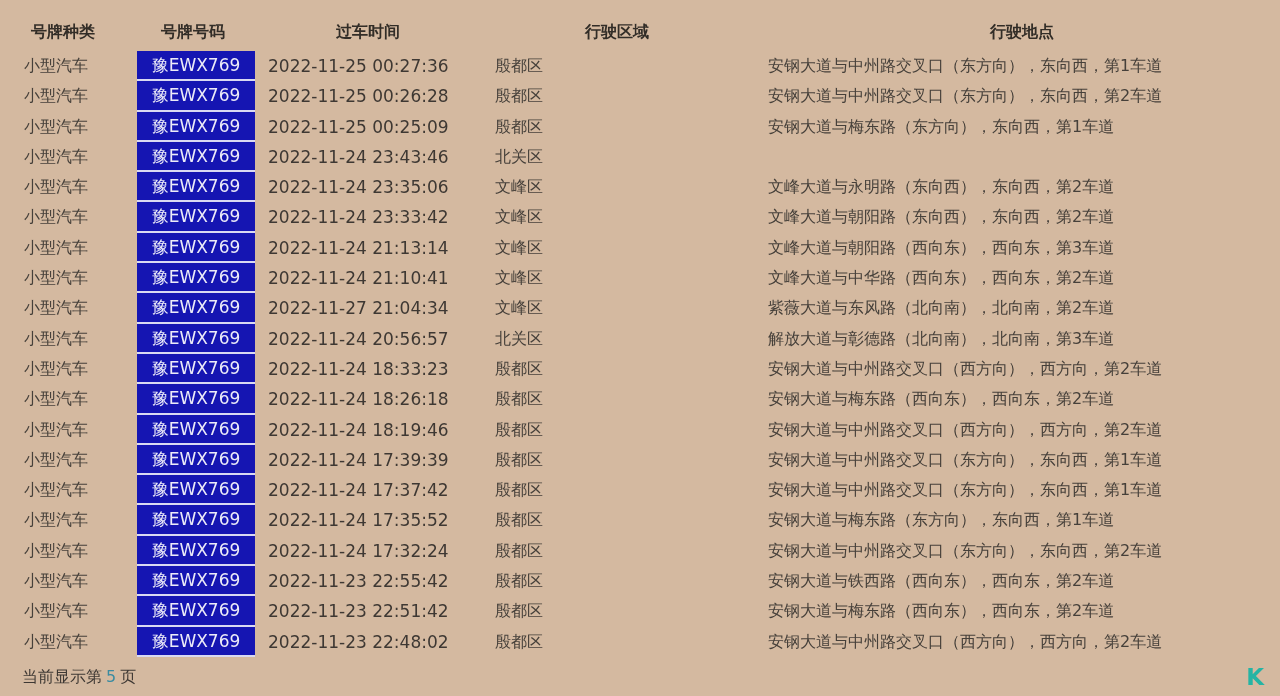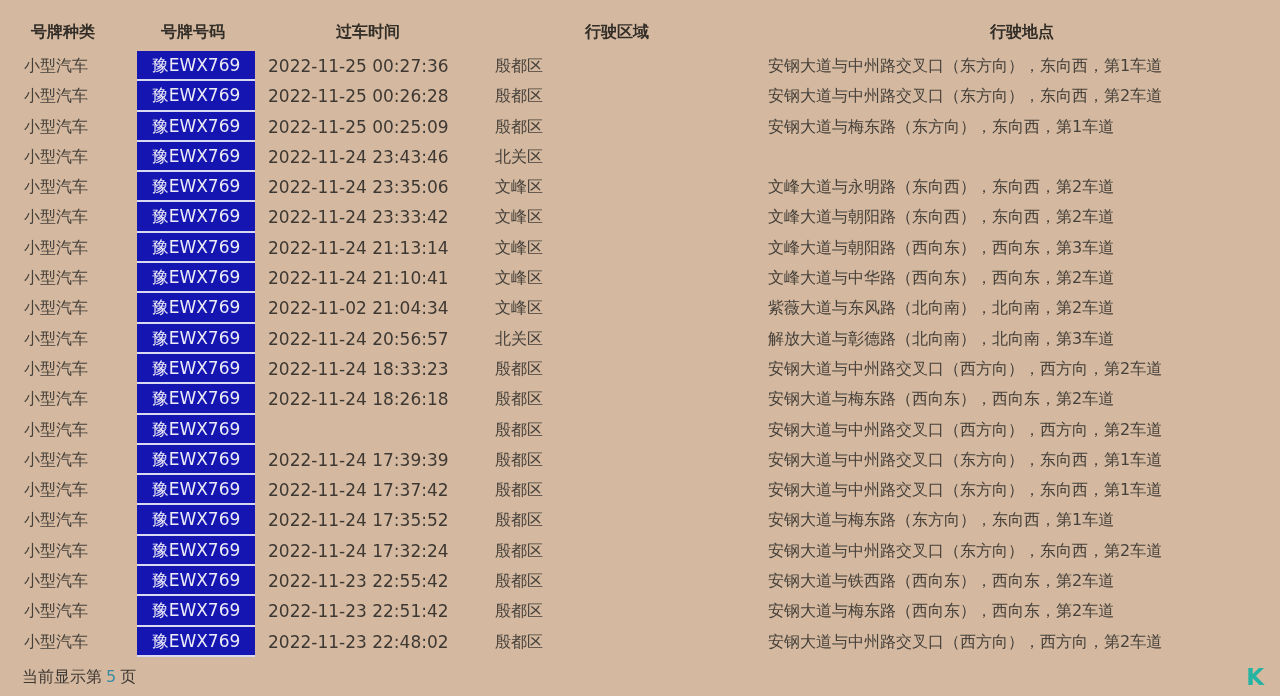--- a/index.html
+++ b/index.html
@@ -132,21 +132,21 @@
     <span class="cell type">小型汽车</span>
     <span class="cell plate">豫EWX769</span>
     <span class="cell time">2022-11-24 21:10:41</span>
     <span class="cell district">文峰区</span>
     <span class="cell location">文峰大道与中华路（西向东），西向东，第2车道</span>
   </div>
 
   <div class="row">
     <span class="cell type">小型汽车</span>
     <span class="cell plate">豫EWX769</span>
-    <span class="cell time">2022-11-02 21:04:34</span>
+    <span class="cell time">2022-11-27 21:04:34</span>
     <span class="cell district">文峰区</span>
     <span class="cell location">紫薇大道与东风路（北向南），北向南，第2车道</span>
   </div>
 
   <div class="row">
     <span class="cell type">小型汽车</span>
     <span class="cell plate">豫EWX769</span>
     <span class="cell time">2022-11-24 20:56:57</span>
     <span class="cell district">北关区</span>
     <span class="cell location">解放大道与彰德路（北向南），北向南，第3车道</span>
@@ -164,20 +164,21 @@
     <span class="cell type">小型汽车</span>
     <span class="cell plate">豫EWX769</span>
     <span class="cell time">2022-11-24 18:26:18</span>
     <span class="cell district">殷都区</span>
     <span class="cell location">安钢大道与梅东路（西向东），西向东，第2车道</span>
   </div>
 
   <div class="row">
     <span class="cell type">小型汽车</span>
     <span class="cell plate">豫EWX769</span>
+    <span class="cell time">2022-11-24 18:19:46</span>
     <span class="cell district">殷都区</span>
     <span class="cell location">安钢大道与中州路交叉口（西方向），西方向，第2车道</span>
   </div>
 
   <div class="row">
     <span class="cell type">小型汽车</span>
     <span class="cell plate">豫EWX769</span>
     <span class="cell time">2022-11-24 17:39:39</span>
     <span class="cell district">殷都区</span>
     <span class="cell location">安钢大道与中州路交叉口（东方向），东向西，第1车道</span>

